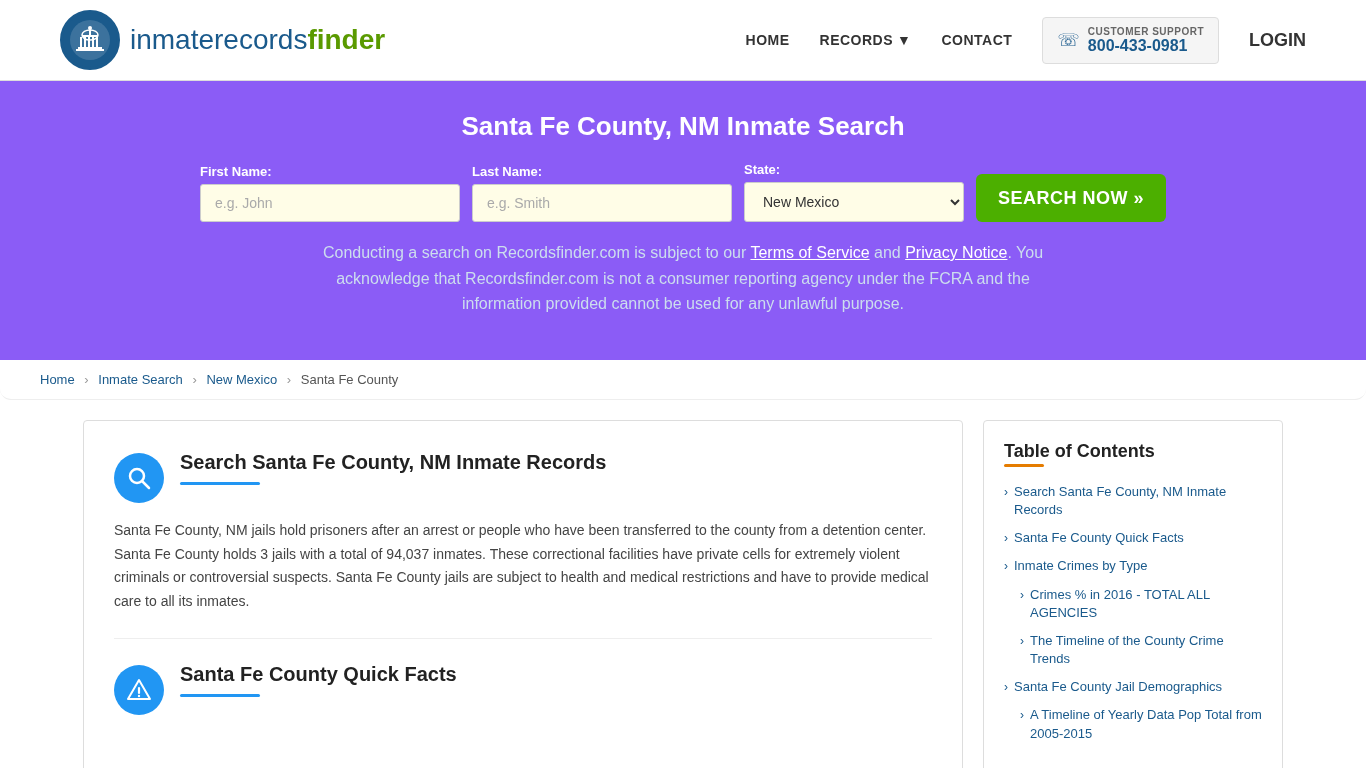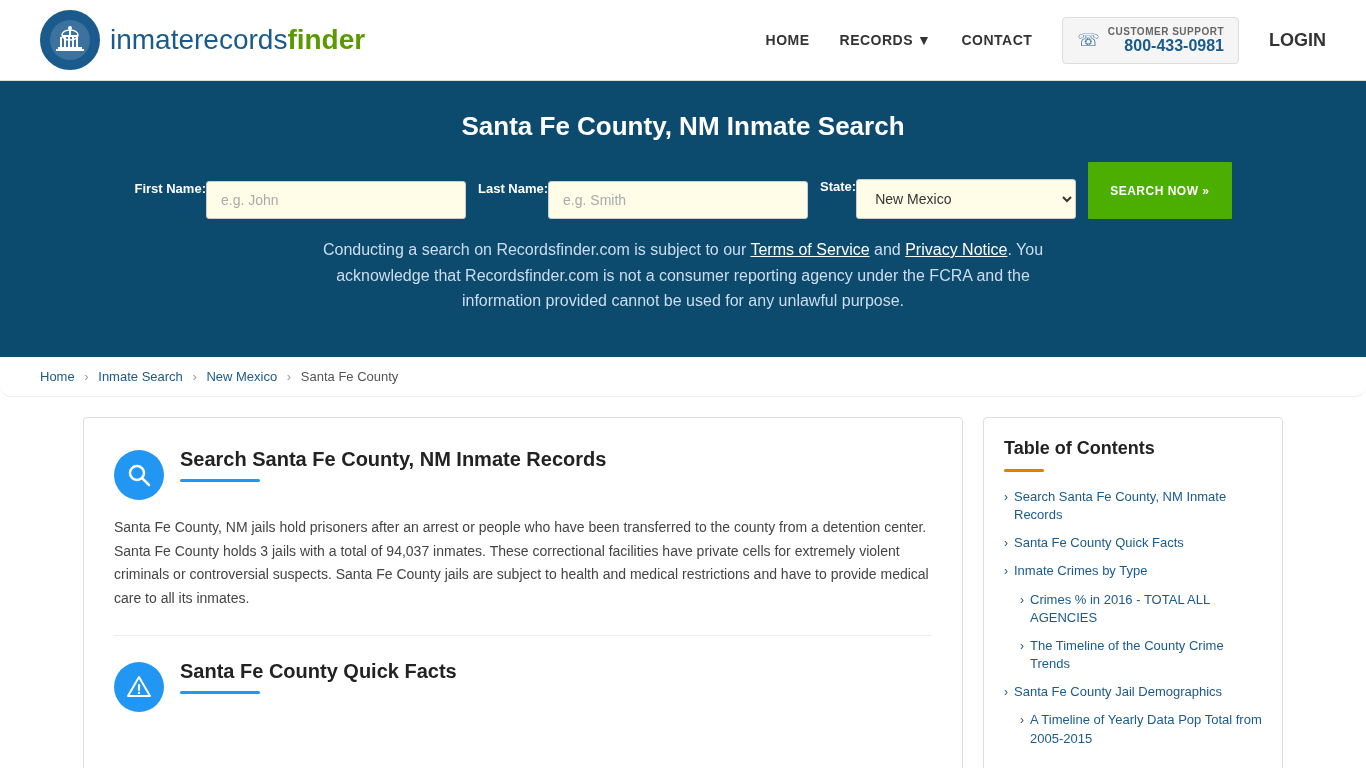--- a/index.html
+++ b/index.html
@@ -3,21 +3,21 @@
   <meta charset="utf-8">
   <style>
     * { box-sizing: border-box; margin: 0; padding: 0; }
     body { font-family: Arial, sans-serif; font-size: 14px; color: #333; background: #fff; }
 
     
     .header {
       display: flex;
       align-items: center;
       justify-content: space-between;
-      padding: 10px 40px;
+      padding: 10px 60px;
       border-bottom: 1px solid #ddd;
       background: #fff;
     }
     .logo-area {
       display: flex;
       align-items: center;
       gap: 10px;
     }
     .logo-circle {
       width: 60px;
@@ -57,51 +57,51 @@
     .customer-support-box {
       display: flex;
       align-items: center;
       gap: 8px;
       border: 1px solid #ddd;
       border-radius: 4px;
       padding: 8px 14px;
       background: #f5f5f5;
     }
     .phone-icon { color: #1a5a8c; font-size: 18px; }
-    .cs-text { display: flex; flex-direction: column; align-items: flex-end; }
+    .cs-text { display: flex; flex-direction: column; }
     .cs-label { font-size: 10px; color: #666; font-weight: 700; letter-spacing: 0.5px; }
     .cs-number { font-size: 16px; color: #1a5a8c; font-weight: 700; }
     .login-link {
       font-size: 18px;
       font-weight: 700;
       color: #333;
       cursor: pointer;
       text-decoration: none;
     }
 
     
     .hero {
-      background: #0c4a6e;
+      background: #8b5cf6;
       padding: 30px 40px 25px;
       text-align: center;
     }
     .hero-title {
       color: #fff;
       font-size: 26px;
       font-weight: 700;
       margin-bottom: 20px;
     }
     .search-form {
       display: flex;
       align-items: flex-end;
       justify-content: center;
       gap: 12px;
       margin-bottom: 16px;
     }
-    .form-group { display: flex; flex-direction: row; align-items: flex-start; }
+    .form-group { display: flex; flex-direction: column; align-items: flex-start; }
     .form-label { color: #fff; font-size: 13px; font-weight: 600; margin-bottom: 5px; }
     .form-input {
       padding: 10px 14px;
       font-size: 14px;
       border: 1px solid #ccc;
       border-radius: 3px;
       background: #fffde7;
       color: #aaa;
       width: 260px;
     }
@@ -114,25 +114,25 @@
       background: #fffde7;
       color: #333;
       width: 220px;
       height: 40px;
     }
     .search-btn {
       background: #4caf00;
       color: #fff;
       border: none;
       padding: 10px 22px;
-      font-size: 12px;
-      font-weight: 700;
-      border-radius: 1px;
+      font-size: 18px;
+      font-weight: 700;
+      border-radius: 6px;
       cursor: pointer;
-      height: 57px;
+      height: 48px;
       white-space: nowrap;
       letter-spacing: 0.5px;
     }
     .disclaimer {
       color: #cde;
       font-size: 16px;
       max-width: 750px;
       margin: 18px auto;
       line-height: 1.6;
     }
@@ -224,21 +224,21 @@
     }
     .toc-card {
       border: 1px solid #ddd;
       border-radius: 4px;
       padding: 20px;
     }
     .toc-title {
       font-size: 18px;
       font-weight: 700;
       color: #222;
-      margin-bottom: 10px;
+      margin-bottom: 2px;
     }
     .toc-underline {
       width: 40px;
       height: 3px;
       background: #e57c00;
       border-radius: 2px;
       margin-bottom: 16px;
     }
     .toc-list { list-style: none; }
     .toc-item { margin-bottom: 10px; }

